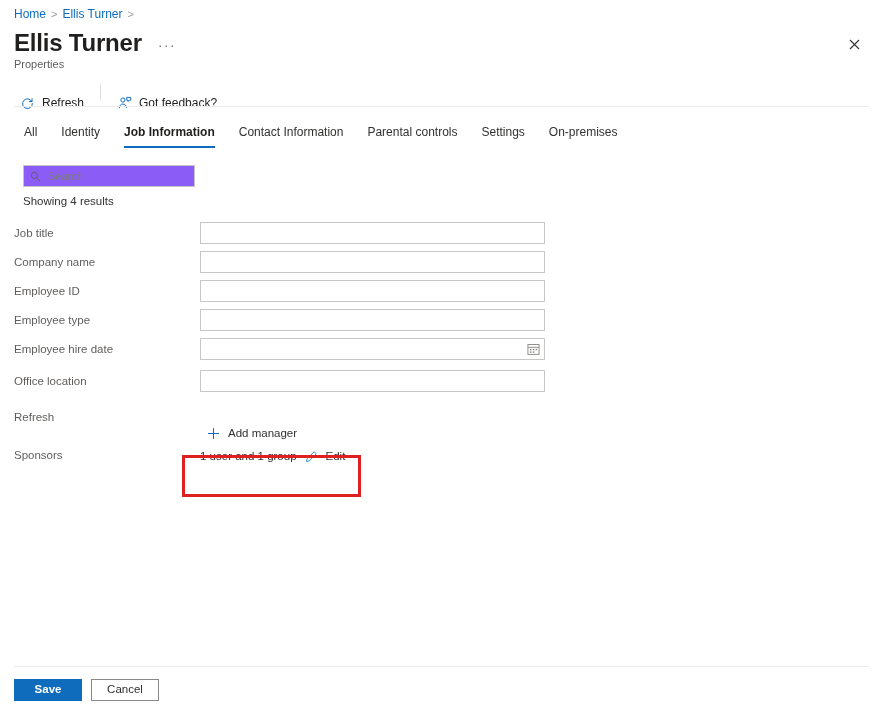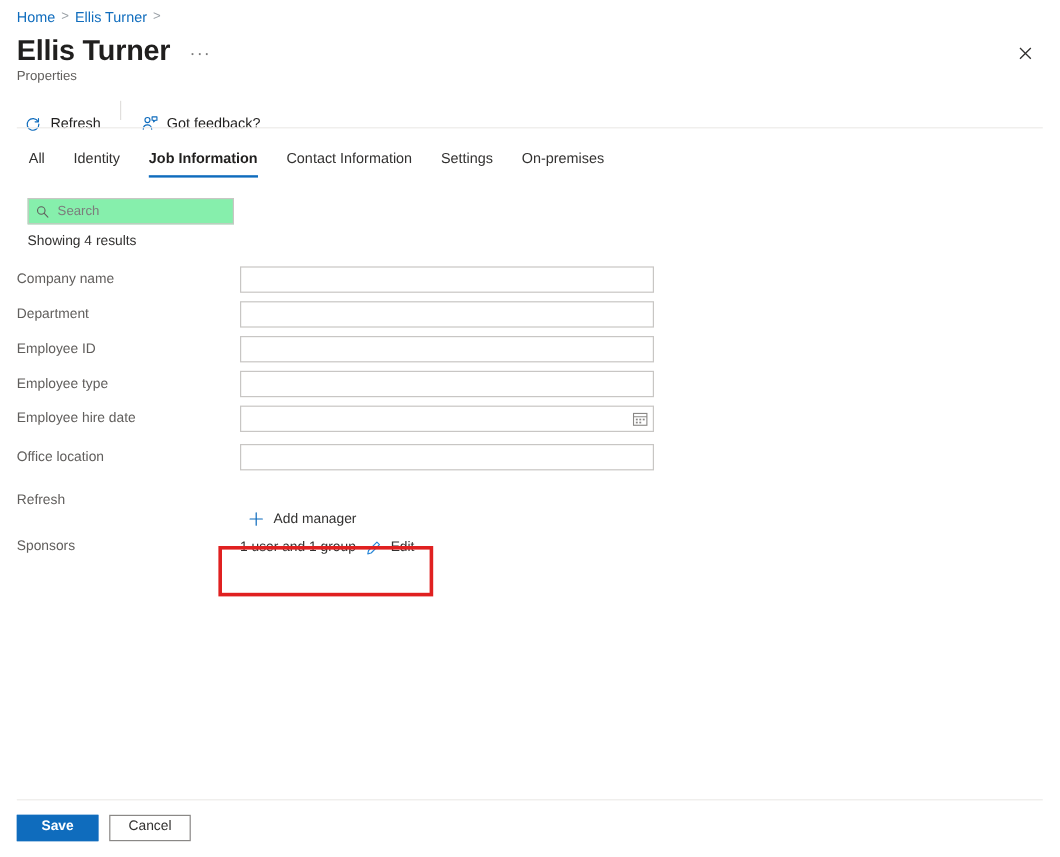--- a/index.html
+++ b/index.html
@@ -166,21 +166,21 @@
   }
 
   
   .search-box {
     position: absolute;
     left: 23px;
     top: 165px;
     width: 172px;
     height: 22px;
     border: 1px solid #c8c6c4;
-    background: #86efac;
+    background: #8b5cf6;
     display: flex;
     align-items: center;
     padding: 0 6px;
     gap: 7px;
     cursor: text;
   }
   .search-box .s-icon {
     color: #605e5c;
     display: flex;
     align-items: center;
@@ -388,52 +388,53 @@
   </div>
 </div>
 
 <div class="divider" id="hdr-divider"></div>
 
 <div class="tabs">
   <div class="tab">All</div>
   <div class="tab">Identity</div>
   <div class="tab active">Job Information</div>
   <div class="tab">Contact Information</div>
+  <div class="tab">Parental controls</div>
   <div class="tab">Settings</div>
   <div class="tab">On-premises</div>
 </div>
 
 <div class="search-box">
   <span class="s-icon">
     <svg width="11" height="11" viewBox="0 0 12 12" aria-hidden="true">
       <circle cx="4.8" cy="4.8" r="3.4" stroke="currentColor" stroke-width="1" fill="none"></circle>
       <path d="M7.3 7.3 L10.8 10.8" stroke="currentColor" stroke-width="1" stroke-linecap="round"></path>
     </svg>
   </span>
   <input type="text" placeholder="Search" style="">
 </div>
 
 <div class="results-count">Showing 4 results</div>
 
 <div class="form">
 
+  <div class="field-row">
+    <div class="field-label">Job title</div>
+    <div class="field-control">
+      <input class="text-input" type="text" style="">
+    </div>
+  </div>
 
   <div class="field-row">
     <div class="field-label">Company name</div>
     <div class="field-control">
       <input class="text-input" type="text" style="">
     </div>
   </div>
 
-  <div class="field-row">
-    <div class="field-label">Department</div>
-    <div class="field-control">
-      <input class="text-input" type="text" style="">
-    </div>
-  </div>
 
   <div class="field-row">
     <div class="field-label">Employee ID</div>
     <div class="field-control">
       <input class="text-input" type="text" style="">
     </div>
   </div>
 
   <div class="field-row">
     <div class="field-label">Employee type</div>

